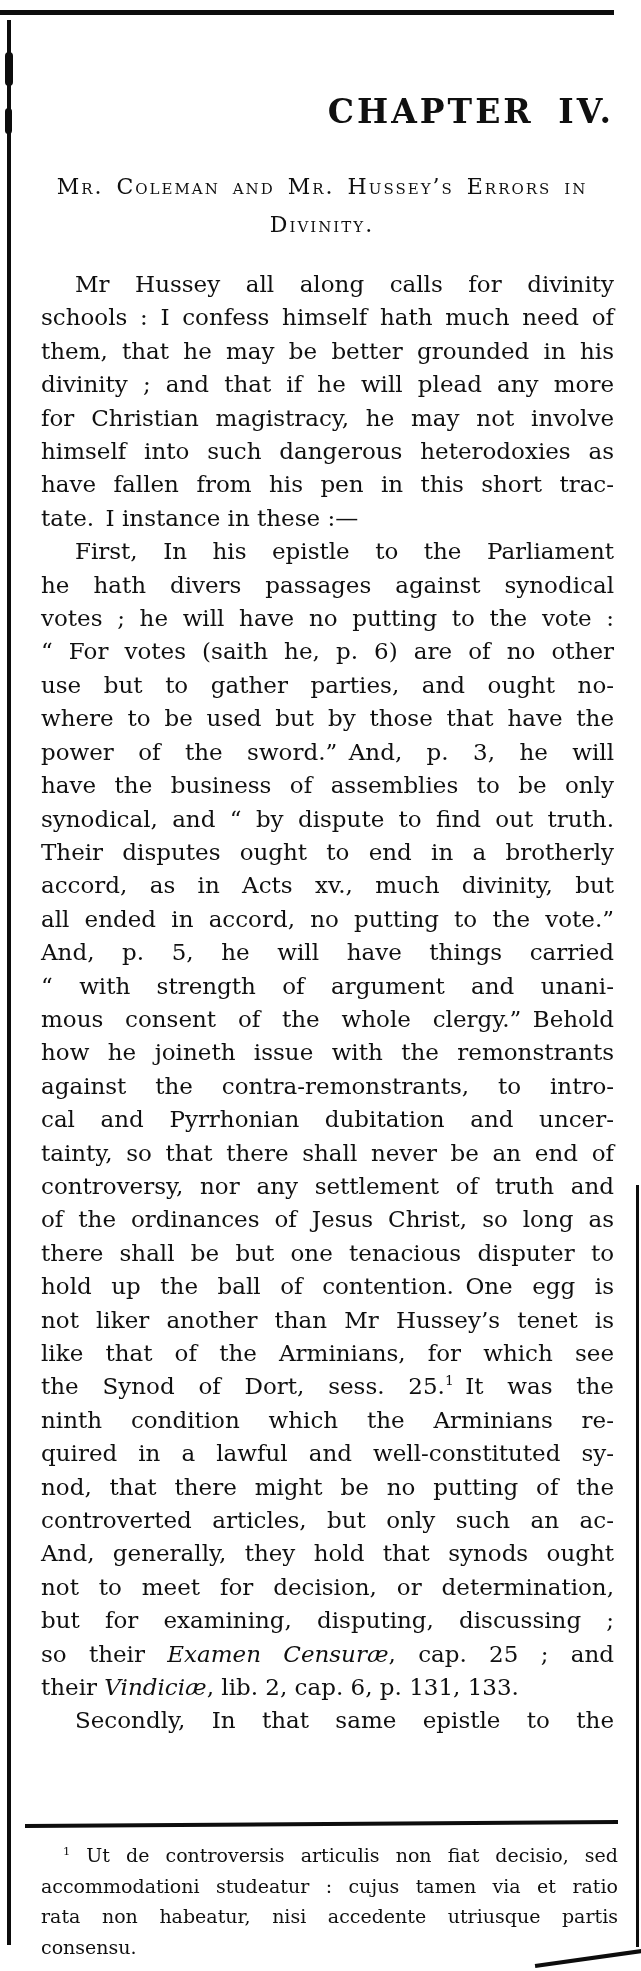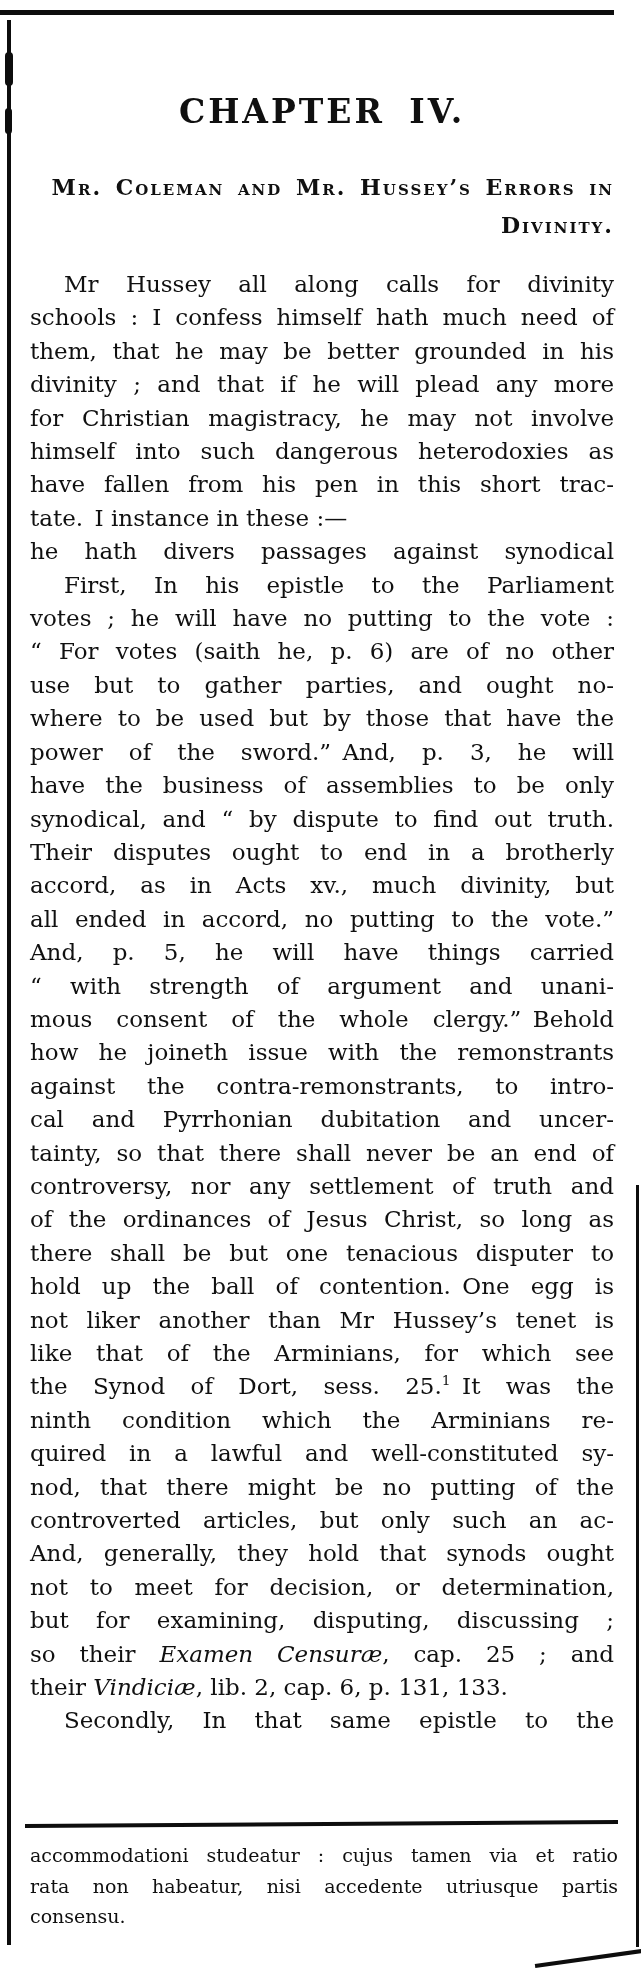--- a/index.html
+++ b/index.html
@@ -17,40 +17,40 @@
   .rule-left{left:7px;top:20px;width:4px;height:1925px;}
   .ink-blob-a{left:5px;top:52px;width:8px;height:34px;border-radius:4px;}
   .ink-blob-b{left:5px;top:108px;width:7px;height:26px;border-radius:4px;}
   .rule-right{left:636px;top:1185px;width:3px;height:762px;}
   .rule-footnote{left:25px;top:1822px;width:593px;height:4px;transform:rotate(-0.4deg);}
   .corner-diagonal{left:534px;top:1949px;width:108px;height:4px;transform:rotate(-8deg);transform-origin:100% 50%;}
 
   .content{position:absolute;left:30px;top:0;width:584px;}
   .chapter-title{
     margin-top:92px;
-    text-align:center;
+    text-align:right;
     font-size:33px;font-weight:bold;
     letter-spacing:3px;word-spacing:10px;
     line-height:40px;
   }
   .section-heading{
     margin-top:36px;
-    text-align:right;
-    font-weight:bold;
+    text-align:center;
+    font-weight:normal;
     font-variant:small-caps;
     font-size:22px;
     letter-spacing:2px;word-spacing:4px;
     line-height:38px;
   }
   .body-text{
     margin-top:24px;
     font-size:23px;
     line-height:33.4px;
   }
-  .line{text-align:justify;text-align-last:justify;}
+  .line{text-align:justify;text-align-last:justify;margin-left:11px;}
   .line.last{text-align-last:left;}
   .body-text .line.indent{text-indent:34px;}
   .it{font-style:italic;}
   sup{font-size:0.6em;line-height:0;vertical-align:super;}
 
   .footnote-text{
     position:absolute;left:30px;top:1840px;width:588px;
     font-size:19px;line-height:30.5px;
   }
   .footnote-text .line.indent{text-indent:22px;}
@@ -81,22 +81,22 @@
           <div class="line indent"><span>Mr Hussey all along calls for divinity</span></div>
           <div class="line"><span>schools : I confess himself hath much need of</span></div>
           <div class="line"><span>them, that he may be better grounded in his</span></div>
           <div class="line"><span>divinity ; and that if he will plead any more</span></div>
           <div class="line"><span>for Christian magistracy, he may not involve</span></div>
           <div class="line"><span>himself into such dangerous heterodoxies as</span></div>
           <div class="line"><span>have fallen from his pen in this short trac-</span></div>
           <div class="line last"><span>tate. I instance in these :—</span></div>
         </div>
         <div class="paragraph">
+          <div class="line indent"><span>First, In his epistle to the Parliament</span></div>
           <div class="line"><span>he hath divers passages against synodical</span></div>
-          <div class="line indent"><span>First, In his epistle to the Parliament</span></div>
           <div class="line"><span>votes ; he will have no putting to the vote :</span></div>
           <div class="line"><span>“ For votes (saith he, p. 6) are of no other</span></div>
           <div class="line"><span>use but to gather parties, and ought no-</span></div>
           <div class="line"><span>where to be used but by those that have the</span></div>
           <div class="line"><span>power of the sword.” And, p. 3, he will</span></div>
           <div class="line"><span>have the business of assemblies to be only</span></div>
           <div class="line"><span>synodical, and “ by dispute to find out truth.</span></div>
           <div class="line"><span>Their disputes ought to end in a brotherly</span></div>
           <div class="line"><span>accord, as in Acts xv., much divinity, but</span></div>
           <div class="line"><span>all ended in accord, no putting to the vote.”</span></div>
@@ -124,18 +124,19 @@
           <div class="line"><span>so their </span><span class="it">Examen Censuræ</span><span>, cap. 25 ; and</span></div>
           <div class="line last"><span>their </span><span class="it">Vindiciæ</span><span>, lib. 2, cap. 6, p. 131, 133.</span></div>
         </div>
         <div class="paragraph">
           <div class="line indent"><span>Secondly, In that same epistle to the</span></div>
         </div>
       </div>
   </div>
 
   <div class="footnote-text">
+      <div class="line indent"><sup>1</sup><span> Ut de controversis articulis non fiat decisio, sed</span></div>
       <div class="line"><span>accommodationi studeatur : cujus tamen via et ratio</span></div>
       <div class="line"><span>rata non habeatur, nisi accedente utriusque partis</span></div>
       <div class="line last"><span>consensu.</span></div>
     </div>
 
 </div>
 
 </body></html>

